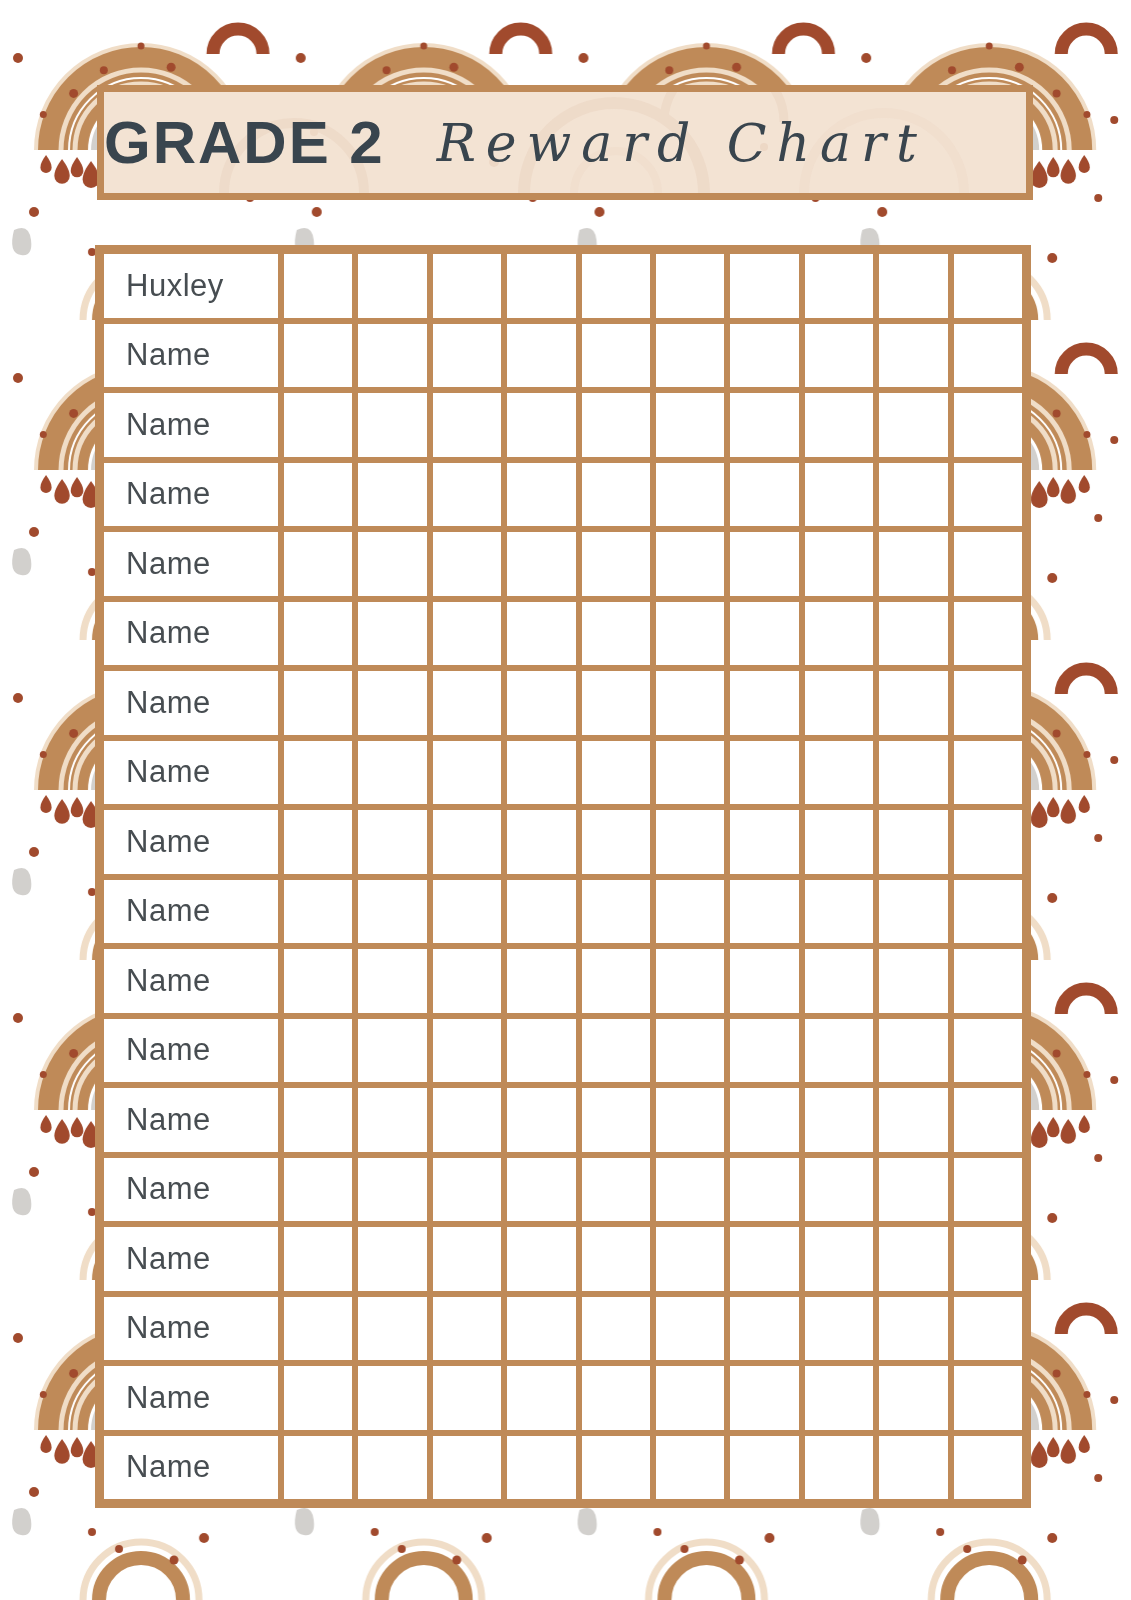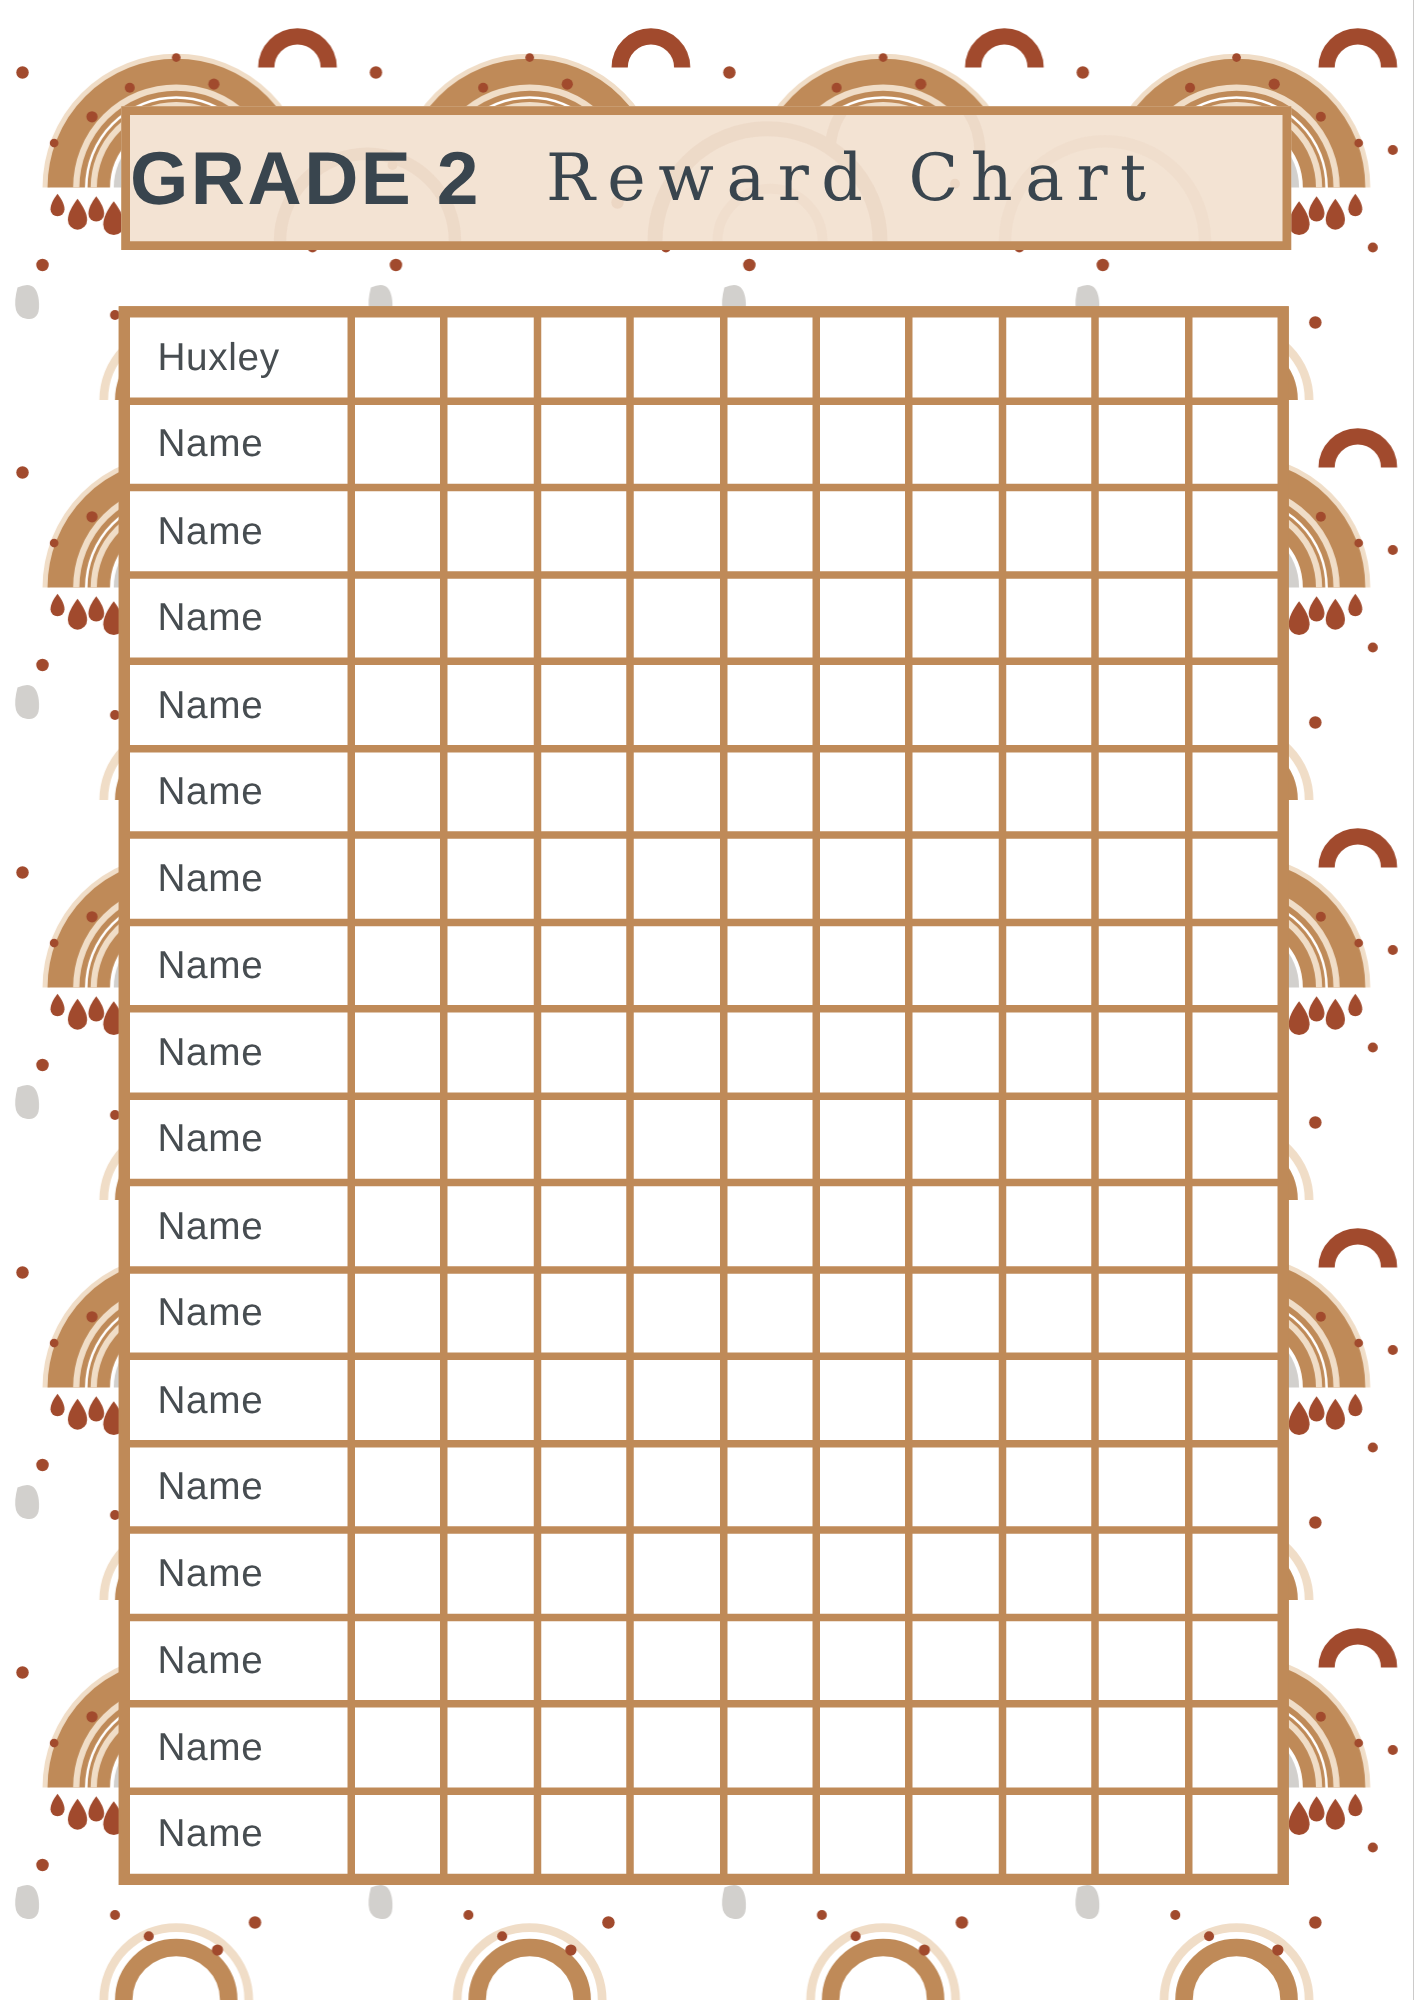--- a/index.html
+++ b/index.html
@@ -31,21 +31,21 @@
   }
   .banner-decor{position:absolute;left:0;top:0;width:100%;height:100%;opacity:.55;}
   .grade-title{
     position:relative;
     font-family:"Liberation Sans",sans-serif;font-weight:900;
     font-size:60px;letter-spacing:2px;color:var(--title-color);
     white-space:nowrap;
   }
   .script-title{
     position:relative;margin-left:52px;
-    font-family:"DejaVu Serif",cursive;
+    font-family:"DejaVu Serif",cursive;font-style:italic;
     font-size:52px;letter-spacing:10px;color:var(--title-color);
     white-space:nowrap;
   }
 
   .chart{
     position:absolute;left:95px;top:245px;width:936px;height:1263px;
     background:var(--tan);border:9px solid var(--tan);
     display:grid;grid-auto-rows:1fr;row-gap:6px;
   }
   .chart-row{

